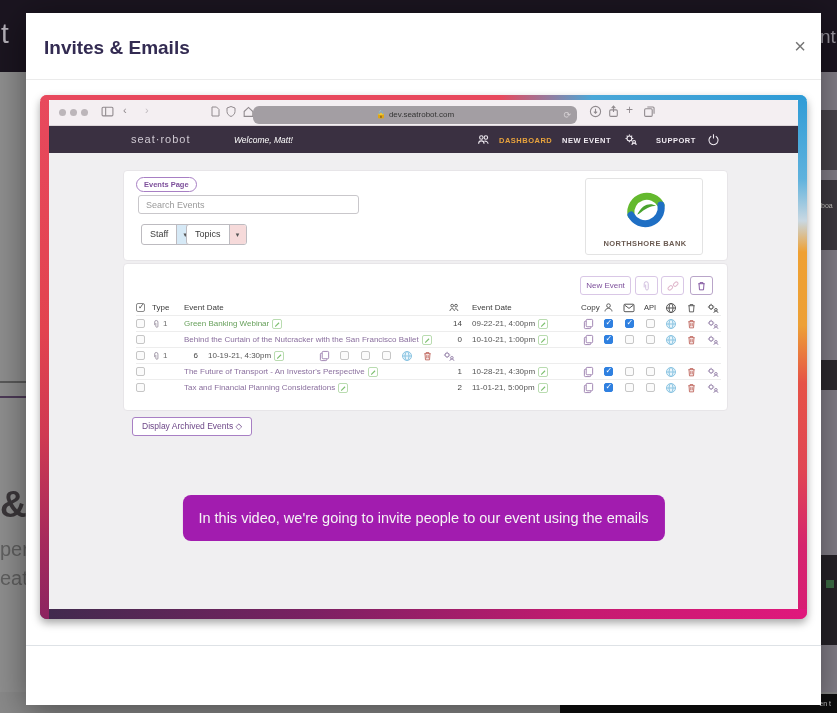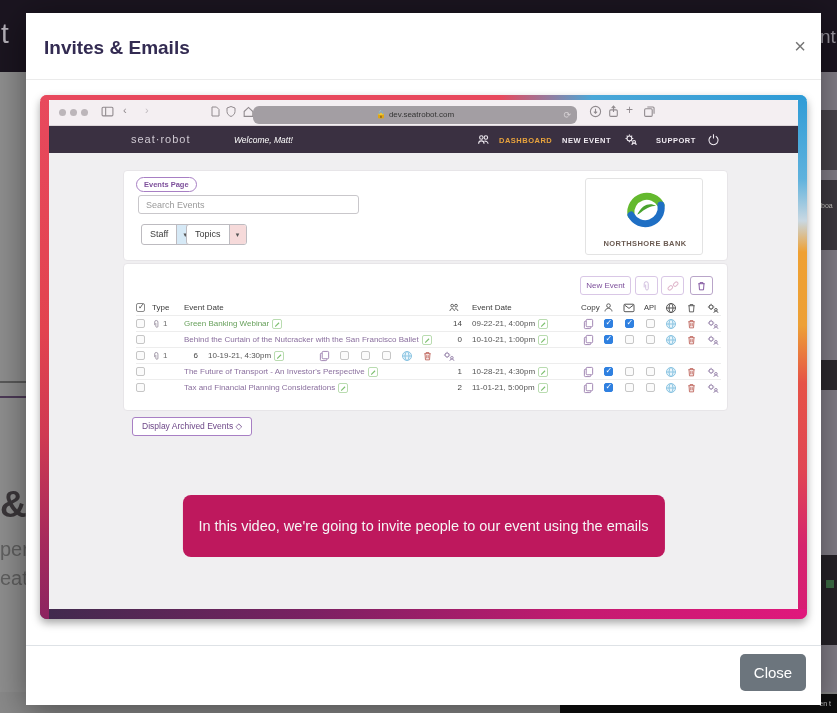--- a/index.html
+++ b/index.html
@@ -99,22 +99,22 @@
   .cb{width:9px;height:9px;border:1px solid #c6c6c6;border-radius:2px;background:#fbfbfb;display:inline-block;position:relative;cursor:pointer;}
   .cb.on{background:#2f80e0;border-color:#2f80e0;}
   .cb.on::after{content:"✓";position:absolute;left:1px;top:-2px;color:#fff;font-size:8px;}
   .cb.hd{background:#fff;border-color:#8a8a8a;}
   .cb.hd::after{content:"✓";position:absolute;left:1px;top:-2px;color:#3a3a3a;font-size:8px;}
   .edit-ic{display:inline-flex;border:1px solid #b9dcb0;border-radius:2px;padding:0px;}
 
   .arch-btn{left:83px;top:264px;height:19px;border:1px solid #a87fc4;border-radius:3px;background:#fff;
             color:#6d4788;font-size:8.5px;line-height:17px;padding:0 9px;cursor:pointer;}
 
-  .caption{left:50%;top:342px;transform:translateX(-50%);background:#be185d;border-radius:8px;
-           color:#f5f5f5;font-size:14.5px;padding:23px 16px;white-space:nowrap;}
+  .caption{left:50%;top:342px;transform:translateX(-50%);background:#a21caf;border-radius:8px;
+           color:#f5f5f5;font-size:14.5px;padding:15px 16px;white-space:nowrap;}
 </style>
 </head>
 <body>
 
 <div class="stage">
 
   <div class="abs bk-topbar"></div>
   <div class="abs bk-frag" style="left:1px;top:18px;font-size:28px;">t</div>
   <div class="abs bk-frag" style="left:820px;top:26px;font-size:19px;color:#9b97a0;">nt</div>
   <div class="abs bk-line1"></div>
@@ -626,15 +626,14 @@
             <span>◇</span>
           </div>
 
           <div class="abs caption">In this video, we're going to invite people to our event using the emails</div>
         </div>
 
       </div>
     </div>
 
     <div class="abs m-fdiv"></div>
-    <div class="abs m-closebtn">Close</div>
   </div>
 </div>
 
 </body></html>

